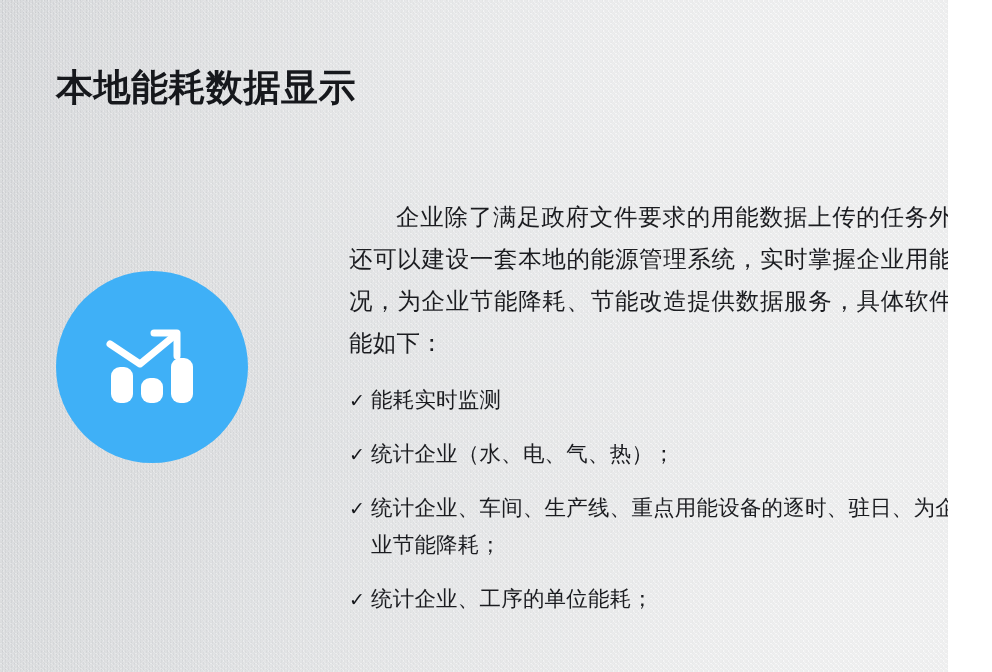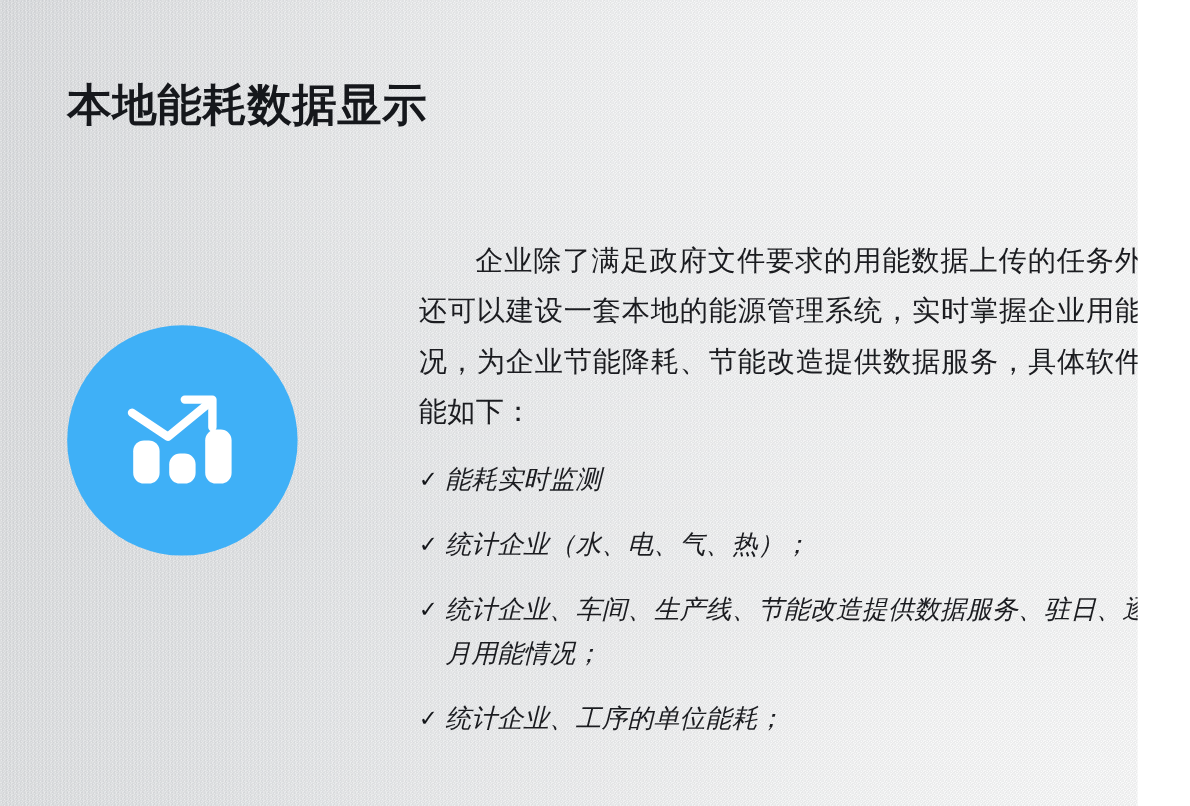--- a/index.html
+++ b/index.html
@@ -122,21 +122,20 @@
     position: absolute;
     left: 0;
     top: 0;
     font-size: 19px;
     line-height: 37px;
     color: #14161a;
     font-family: "DejaVu Sans", sans-serif;
   }
   .bullet-text {
     display: block;
-    font-style: italic;
   }
 </style>
 </head>
 <body>
 
 <div id="slide">
 
   <div id="grain"></div>
   <div id="grain2"></div>
 
@@ -163,21 +162,21 @@
       <li class="bullet-item">
         <span class="bullet-check">✓</span>
         <span class="bullet-text">能耗实时监测</span>
       </li>
       <li class="bullet-item">
         <span class="bullet-check">✓</span>
         <span class="bullet-text">统计企业（水、电、气、热）；</span>
       </li>
       <li class="bullet-item">
         <span class="bullet-check">✓</span>
-        <span class="bullet-text">统计企业、车间、生产线、节能改造提供数据服务、驻日、逐月用能情况；</span>
+        <span class="bullet-text">统计企业、车间、生产线、重点用能设备的逐时、驻日、为企业节能降耗；</span>
       </li>
       <li class="bullet-item">
         <span class="bullet-check">✓</span>
         <span class="bullet-text">统计企业、工序的单位能耗；</span>
       </li>
     </ul>
 
   </div>
 </div>
 

